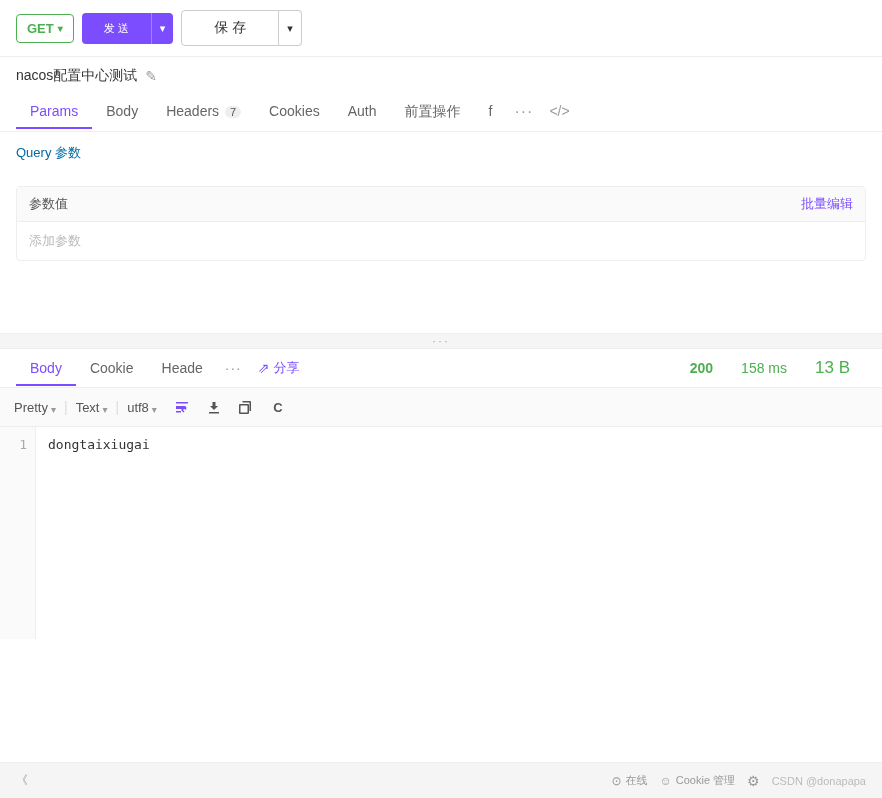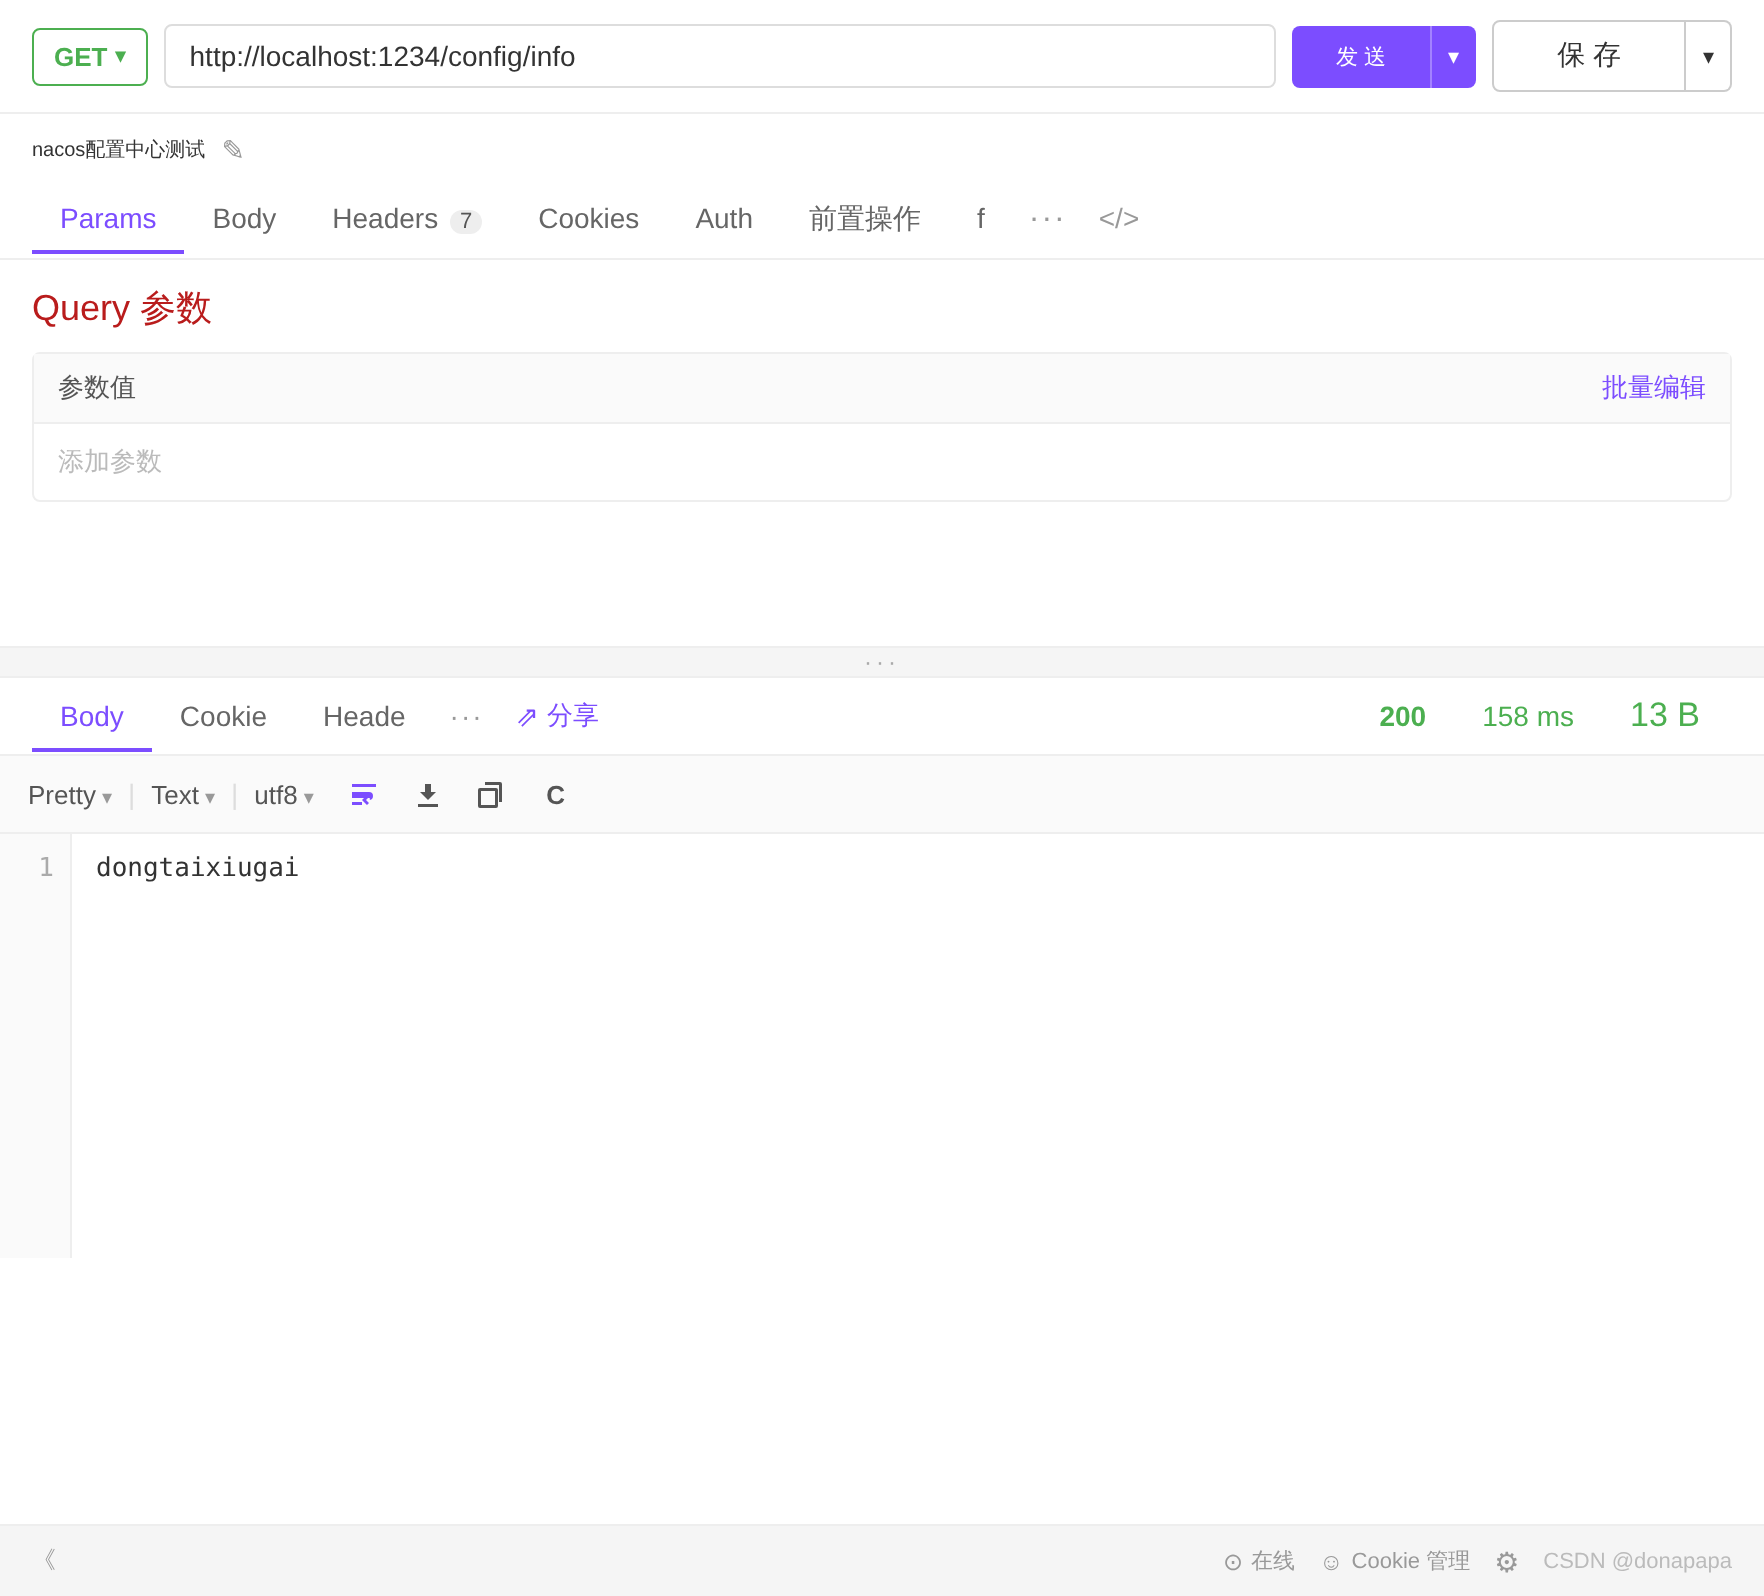--- a/index.html
+++ b/index.html
@@ -107,21 +107,21 @@
 
     
     .title-area {
       display: flex;
       align-items: center;
       gap: 8px;
       padding: 10px 16px 8px;
     }
 
     .title-text {
-      font-size: 10px;
+      font-size: 14px;
       color: #333;
     }
 
     .edit-icon {
       color: #999;
       font-size: 14px;
       cursor: pointer;
     }
 
     
@@ -182,23 +182,23 @@
       font-size: 14px;
     }
 
     
     .params-area {
       padding: 12px 16px;
       background: #fff;
     }
 
     .section-label {
-      font-size: 18px;
-      color: #b91c1c;
-      margin-bottom: 10px;
+      font-size: 13px;
+      color: #0369a1;
+      margin-bottom: 24px;
     }
 
     .params-table {
       width: 100%;
       border: 1px solid #eee;
       border-radius: 4px;
     }
 
     .params-header {
       display: flex;
@@ -441,21 +441,20 @@
     }
   </style>
 </head>
 <body>
 
 <div class="top-bar">
   <button class="method-btn">
     <span>GET</span>
     <span class="chevron">▾</span>
   </button>
-  <input class="url-input" type="text" value="http://localhost:1234/config/info" style="">
   <div class="send-btn-group">
     <button class="send-btn">发 送</button>
     <button class="send-dropdown">▾</button>
   </div>
   <div class="save-btn-group">
     <button class="save-btn">保 存</button>
     <button class="save-dropdown">▾</button>
   </div>
 </div>
 

